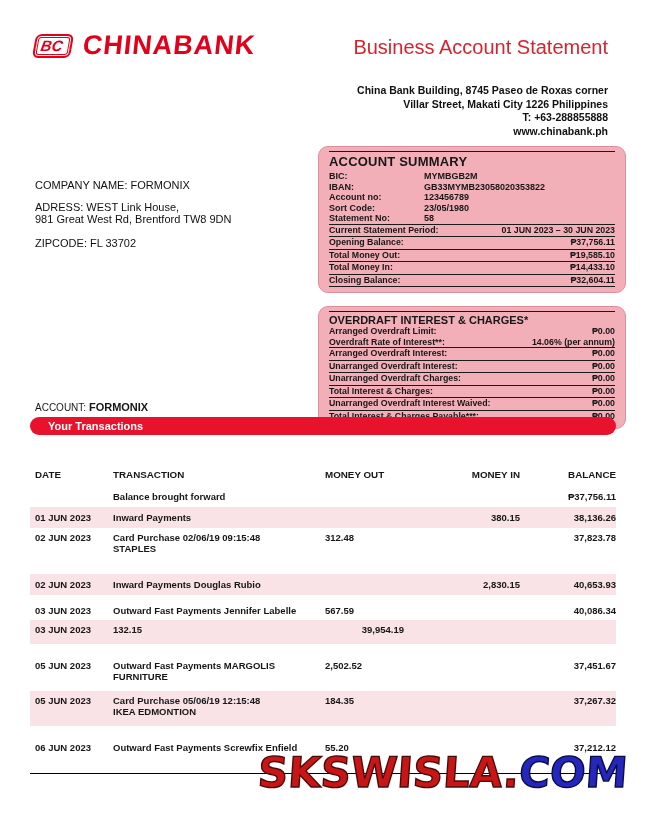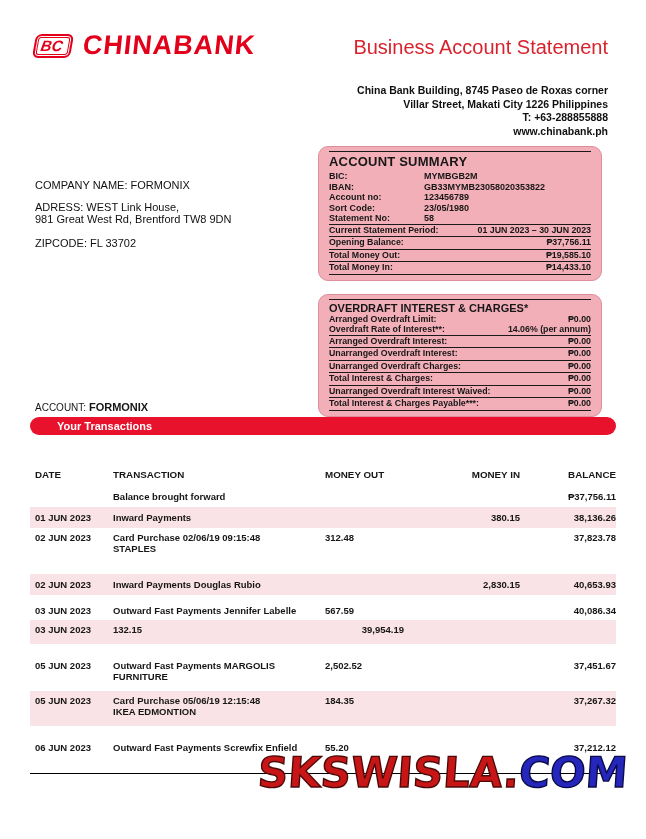--- a/index.html
+++ b/index.html
@@ -15,41 +15,41 @@
                transform:skewX(-6deg); }
   .doc-title { position:absolute; right:38px; top:36px; color:#D8232E; font-size:20px; font-weight:400; }
   .bank-address { position:absolute; right:38px; top:84px; text-align:right; font-size:10.5px; font-weight:700; line-height:13.5px; color:#101010; }
 
   
   .customer { position:absolute; left:35px; top:179px; font-size:11px; font-weight:400; line-height:12.5px; color:#101010; }
   .customer .sp { margin-top:9px; }
   .customer .sp2 { margin-top:11px; }
 
   
-  .boxes { position:absolute; left:318px; top:146px; width:284px; }
+  .boxes { position:absolute; left:318px; top:146px; width:308px; }
   .pinkbox { background:#F3AFB8; border:1px solid #DE8E9A; border-radius:10px; padding:4px 10px 5px; width:100%; }
   .pinkbox + .pinkbox { margin-top:13px; }
   .toprule { border-top:1.5px solid #1a1a1a; margin-bottom:2px; }
   .sum-title { font-size:13px; font-weight:800; line-height:15px; letter-spacing:0.2px; margin-bottom:2px; }
   .od-title { font-size:11px; font-weight:800; line-height:12px; }
   .info-row { display:flex; font-size:9px; font-weight:700; line-height:10.5px; }
   .info-row .lbl { width:95px; flex:none; }
   .plain-row { display:flex; justify-content:space-between; font-size:8.8px; font-weight:700; line-height:10.5px;text-align:center; }
   .ruled-row { display:flex; justify-content:space-between; font-size:8.8px; font-weight:700; line-height:9.5px;
                padding:1px 0; border-top:1.2px solid #1a1a1a; }
   .endrule { border-top:1.2px solid #1a1a1a; }
 
   
   .acct-line { position:absolute; left:35px; top:401px; font-size:10px; }
   .acct-line .acct-name { font-weight:800; font-size:11px; }
 
   
   .txn { position:absolute; left:30px; top:417px; width:586px; }
   .txn-bar { background:#E8122D; color:#ffffff; font-weight:700; font-size:11px; line-height:18px;
-             height:18px; border-radius:10px; padding-left:27px; }
+             height:18px; border-radius:10px; padding-left:18px; }
   .trow { display:flex; align-items:flex-start; font-size:9.5px; line-height:11px;font-weight:bold; }
   .thead { font-weight:700; font-size:9.8px; padding:9px 0 4px;margin-top:25px; }
   .c-date { width:83px; flex:none; padding-left:5px; }
   .c-desc { width:212px; flex:none; }
   .c-out  { width:108px; flex:none; }
   .c-in   { width:87px;  flex:none; text-align:right; }
   .c-bal  { width:96px;  flex:none; text-align:right; }
   .r-bbf   { padding:7px 0 5px; }
   .r-plain { padding:4.5px 0; }
   .r-tall  { padding:5px 0; }
@@ -126,20 +126,24 @@
         <span>₱37,756.11</span>
       </div>
       <div class="ruled-row">
         <span>Total Money Out:</span>
         <span>₱19,585.10</span>
       </div>
       <div class="ruled-row">
         <span>Total Money In:</span>
         <span>₱14,433.10</span>
       </div>
+      <div class="ruled-row">
+        <span>Closing Balance:</span>
+        <span>₱32,604.11</span>
+      </div>
       <div class="endrule"></div>
     </div>
 
     <div class="pinkbox">
       <div class="toprule"></div>
       <div class="od-title">OVERDRAFT INTEREST &amp; CHARGES*</div>
 
       <div class="plain-row">
         <span>Arranged Overdraft Limit:</span>
         <span>₱0.00</span>

